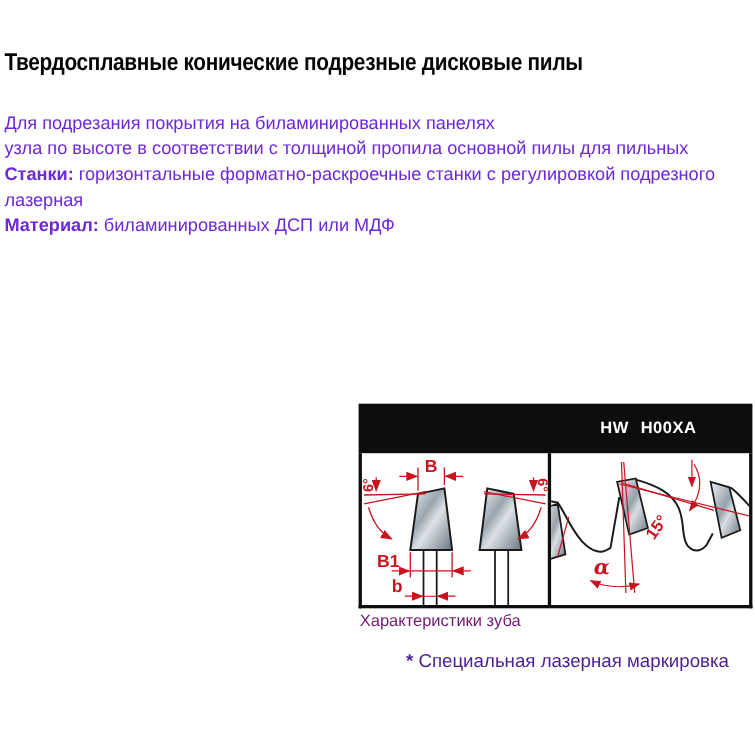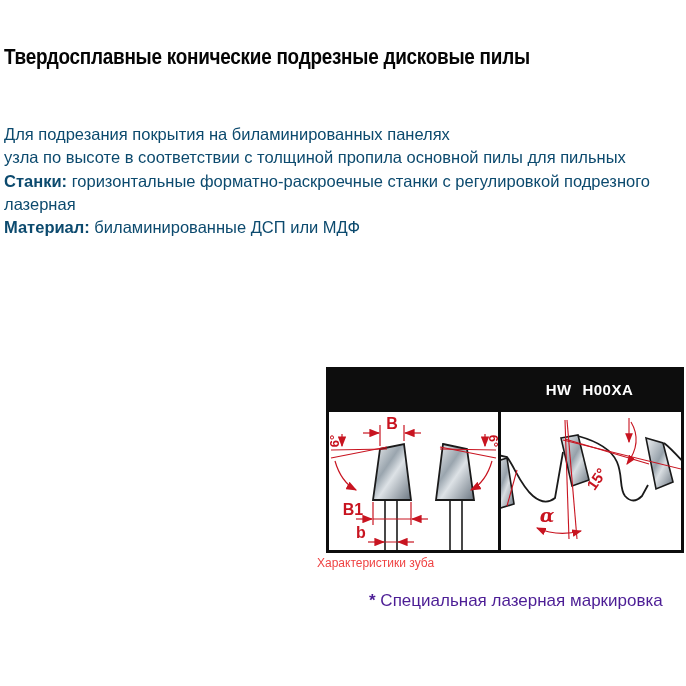--- a/index.html
+++ b/index.html
@@ -7,21 +7,21 @@
     width:686px;height:686px;position:relative;background:#ffffff;
     font-family:"Liberation Sans", sans-serif;color:#0d0d0d;overflow:hidden;
   }
   
   .page-title{
     position:absolute;left:4px;top:44px;margin:0;
     font-size:22px;font-weight:bold;letter-spacing:-0.3px;white-space:nowrap;
     transform:scaleX(0.86);transform-origin:left top;color:#050505;
   }
   
-  .desc{position:absolute;left:4px;top:123px;font-size:16.5px;line-height:23.3px;color:#0c4a6e;}
+  .desc{position:absolute;left:4px;top:101px;font-size:16.5px;line-height:23.3px;color:#6d28d9;}
   .desc .line{white-space:nowrap;}
   .desc b{font-weight:bold;}
   
   .diagram{position:absolute;left:326px;top:367px;width:358px;border-radius:25px;}
   .diagram-header{
     position:relative;height:45px;background:#0d0d0d;
   }
   .model-code{
     position:absolute;left:172px;width:183px;top:0;height:45px;
     display:flex;align-items:center;justify-content:center;
@@ -30,36 +30,36 @@
   }
   .panels{
     display:flex;height:141px;box-sizing:content-box;
     border-left:3px solid #0d0d0d;border-right:3px solid #0d0d0d;border-bottom:3px solid #0d0d0d;
     background:#ffffff;width:352px;height:138px;
   }
   .panel-left{width:169px;border-right:3px solid #0d0d0d;}
   .panel-right{width:180px;}
   .panel-left svg,.panel-right svg{display:block;}
   
-  .caption{position:absolute;left:317px;top:556px;font-size:12px;color:#ef4444;}
+  .caption{position:absolute;left:327px;top:556px;font-size:15px;color:#701a75;}
   .footnote{position:absolute;left:369px;top:591px;font-size:17px;color:#4c1d95;white-space:nowrap;}
   .footnote b{font-weight:bold;}
   .alpha-label{font-family:"DejaVu Serif", serif;font-style:italic;}
 </style>
 </head>
 <body>
 
 <h1 class="page-title">Твердосплавные конические подрезные дисковые пилы</h1>
 
 <div class="desc">
   <div class="line"><b></b><span>Для подрезания покрытия на биламинированных панелях</span></div>
   <div class="line"><b></b><span>узла по высоте в соответствии с толщиной пропила основной пилы для пильных</span></div>
   <div class="line"><b>Станки:</b><span> горизонтальные форматно-раскроечные станки с регулировкой подрезного</span></div>
   <div class="line"><b></b><span>лазерная</span></div>
-  <div class="line"><b>Материал:</b><span> биламинированные ДСП или МДФ</span></div>
+  <div class="line"><b>Материал:</b><span> биламинированных ДСП или МДФ</span></div>
 </div>
 
 <div class="diagram">
   <div class="diagram-header">
     <span class="model-code">HW H00XA</span>
   </div>
   <div class="panels">
 
     <div class="panel-left">
       <svg width="169" height="138" viewBox="0 0 169 138">

